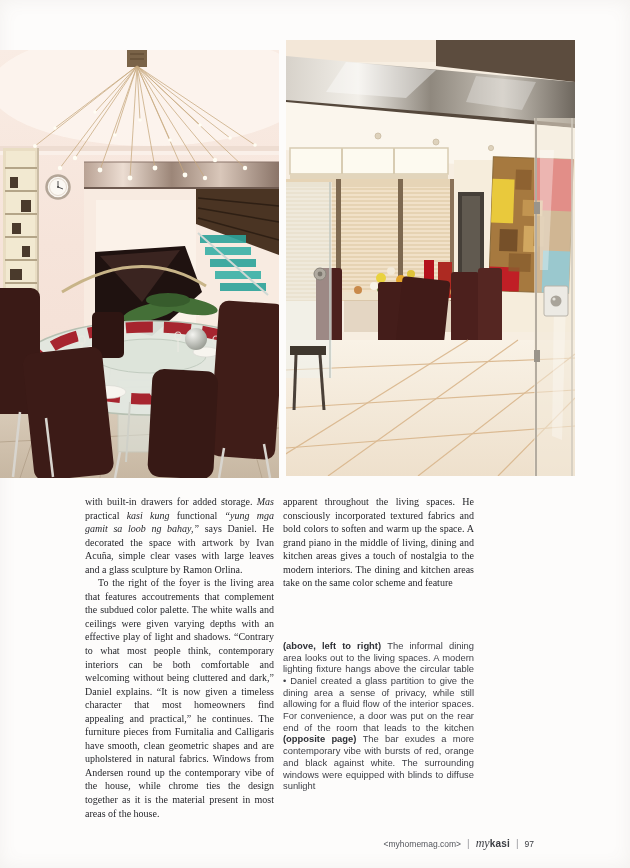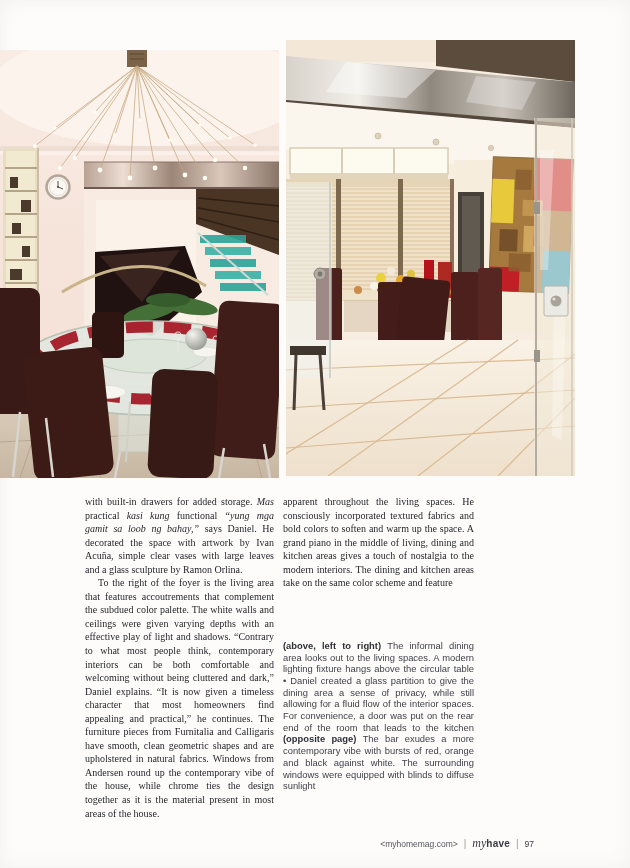--- a/index.html
+++ b/index.html
@@ -404,19 +404,19 @@
   <div id="col-right" class="col">
     <p>apparent throughout the living spaces. He consciously incorporated textured fabrics and bold colors to soften and warm up the space. A grand piano in the middle of living, dining and kitchen areas gives a touch of nostalgia to the modern interiors. The dining and kitchen areas take on the same color scheme and feature</p>
     <div class="caption"><span class="run-b">(above, left to right) </span><span>The informal dining area looks out to the living spaces. A modern lighting fixture hangs above the circular table •  Daniel created a glass partition to give the dining area a sense of privacy, while still allowing for a fluid flow of the interior spaces. For convenience, a door was put on the rear end of the room that leads to the kitchen </span><span class="run-b">(opposite page) </span><span>The bar exudes a more contemporary vibe with bursts of red, orange and black against white. The surrounding windows were equipped with blinds to diffuse sunlight</span></div>
   </div>
 
   <div class="footer">
     <span>&lt;myhomemag.com&gt;</span>
     <span class="bar">|</span>
     <span class="brand">
         <span class="my">my</span>
-        <span class="home">have</span>
+        <span class="home">kasi</span>
       </span>
     <span class="bar">|</span>
     <span class="pageno">97</span>
   </div>
 
 </div>
 
 </body></html>

